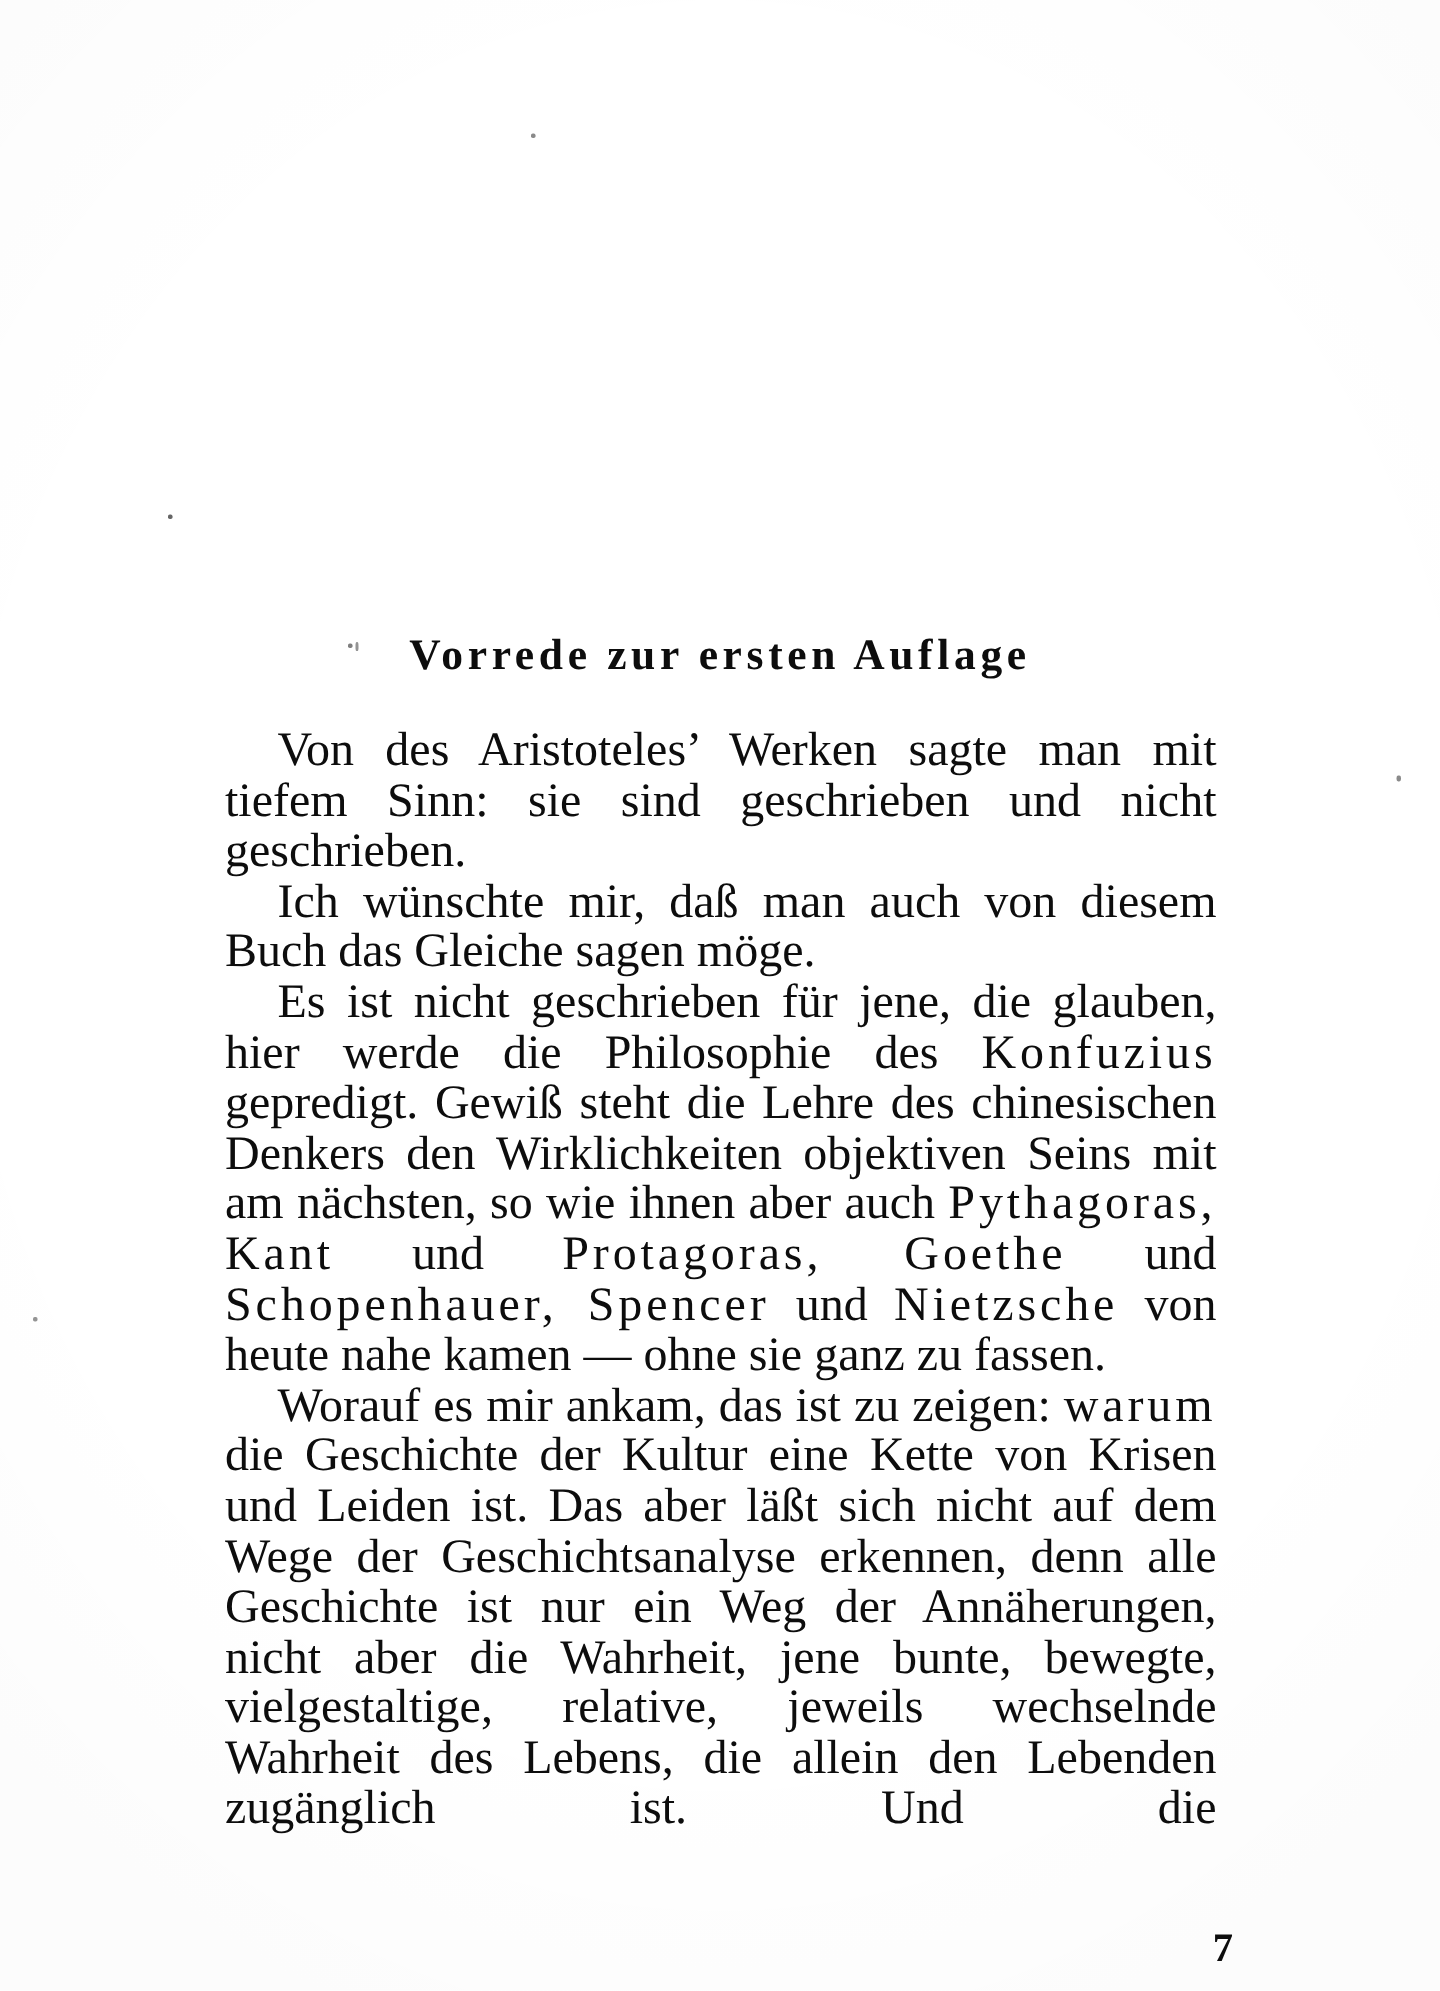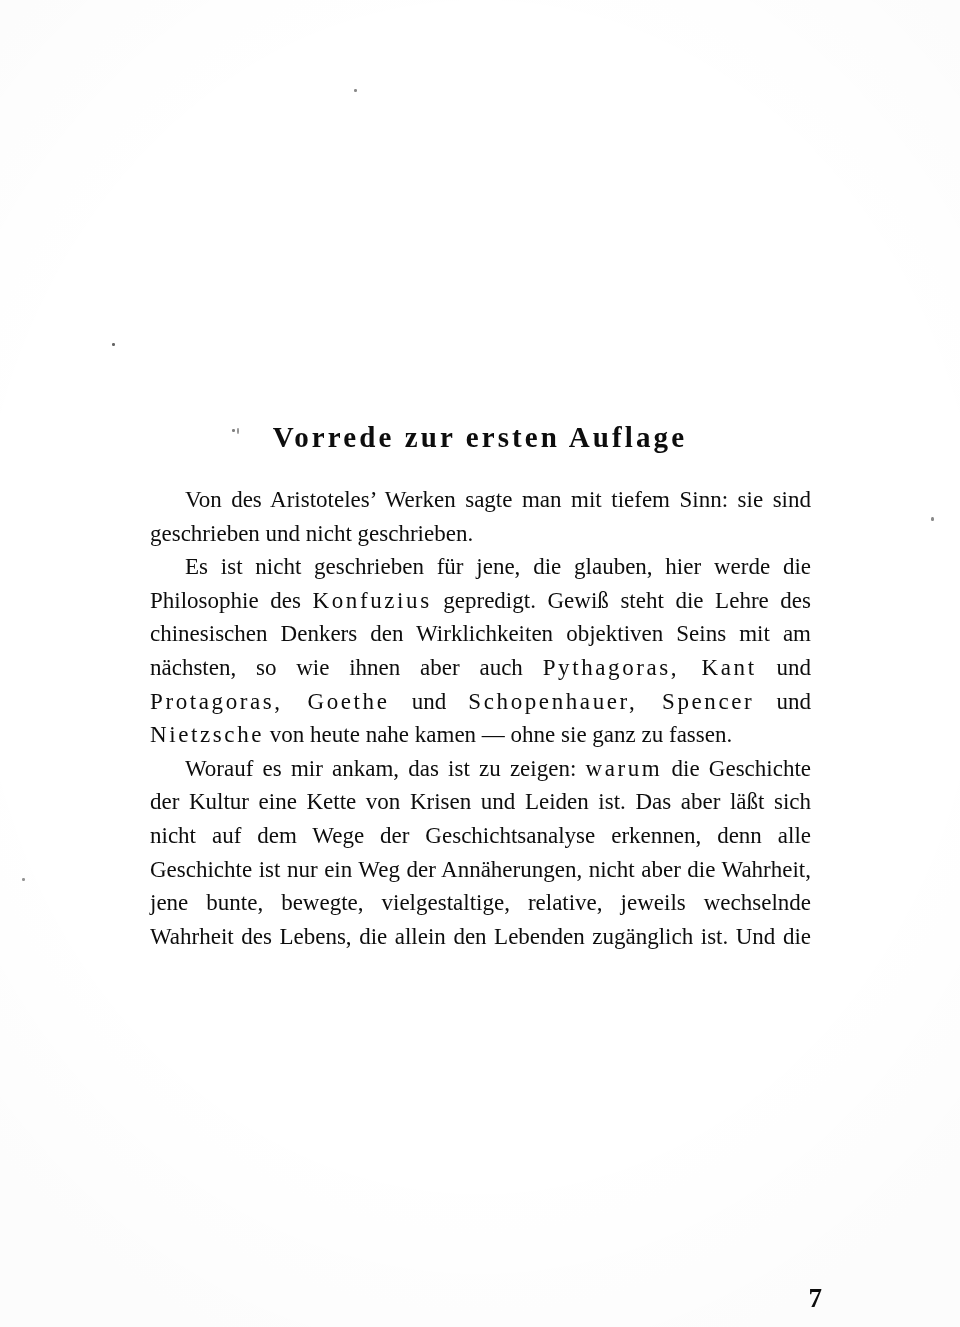--- a/index.html
+++ b/index.html
@@ -47,21 +47,21 @@
     text-align: center;
     white-space: nowrap;
   }
 
   
   .textblock {
     position: absolute;
     left: 150px;
     top: 483px;
     width: 661px;
-    font-size: 23px;
+    font-size: 32px;
     line-height: 33.6px;
     text-align: justify;
     text-justify: inter-word;
     hyphens: manual;
   }
   .para {
     margin: 0;
     text-indent: 35px;
     text-align: justify;
   }
@@ -107,19 +107,20 @@
   <span class="speck speck-b"></span>
   <span class="speck speck-c"></span>
   <span class="speck speck-d"></span>
   <span class="speck speck-e"></span>
   <span class="speck speck-f"></span>
 
   <h1 class="title">Vorrede zur ersten Auflage</h1>
 
   <div class="textblock">
     <p class="para ragged">Von des Aristoteles’ Werken sagte man mit tiefem Sinn: sie sind geschrieben und nicht geschrieben.</p>
+    <p class="para ragged">Ich wünschte mir, daß man auch von diesem Buch das Gleiche sagen möge.</p>
     <p class="para ragged"><span>Es ist nicht geschrieben für jene, die glauben, hier werde die Philosophie des </span><span class="sp">Konfuzius</span><span> gepredigt. Gewiß steht die Lehre des chinesischen Denkers den Wirklichkeiten objektiven Seins mit am nächsten, so wie ihnen aber auch </span><span class="sp">Pythagoras, Kant</span><span> und </span><span class="sp">Protagoras, Goethe</span><span> und </span><span class="sp">Schopenhauer, Spencer</span><span> und </span><span class="sp">Nietzsche</span><span> von heute nahe kamen — ohne sie ganz zu fassen.</span></p>
     <p class="para"><span>Worauf es mir ankam, das ist zu zeigen: </span><span class="sp">warum</span><span> die Geschichte der Kultur eine Kette von Krisen und Leiden ist. Das aber läßt sich nicht auf dem Wege der Geschichtsanalyse erkennen, denn alle Geschichte ist nur ein Weg der Annäherungen, nicht aber die Wahrheit, jene bunte, bewegte, vielgestaltige, relative, jeweils wechselnde Wahrheit des Lebens, die allein den Lebenden zugänglich ist. Und die</span></p>
   </div>
 
   <div class="folio">7</div>
 
 </div>
 
 </body></html>

